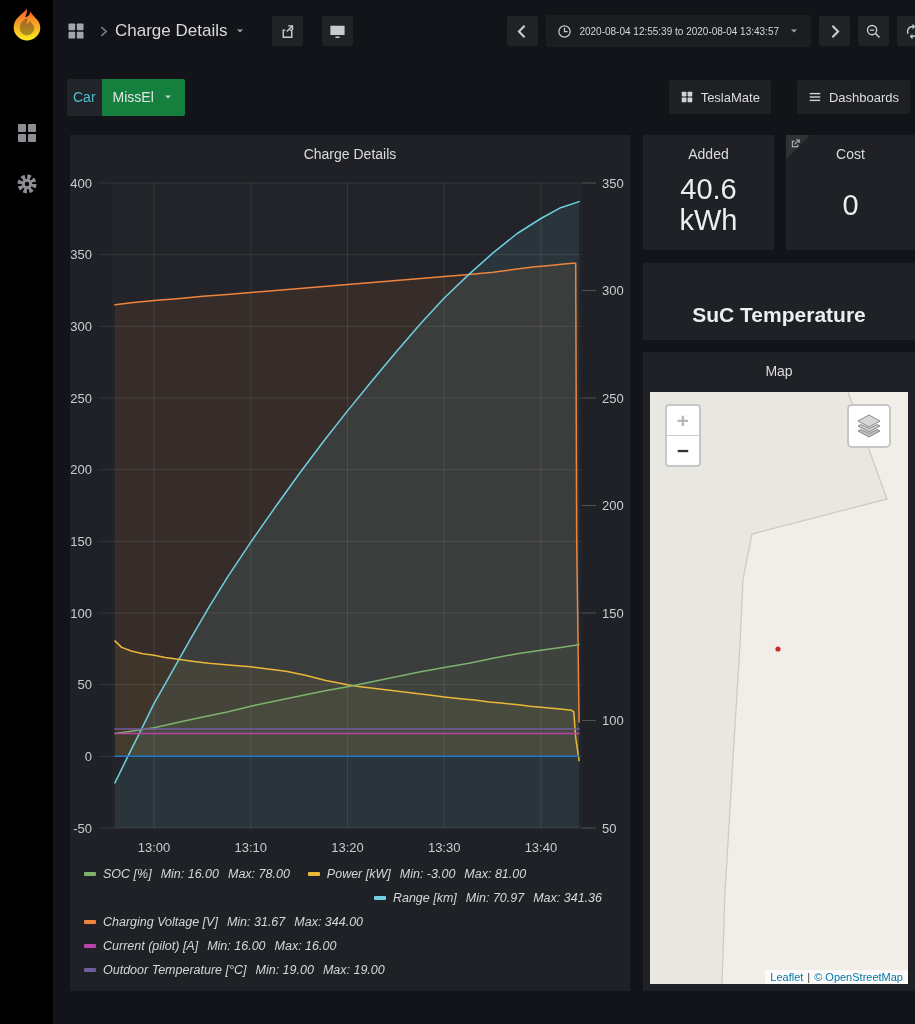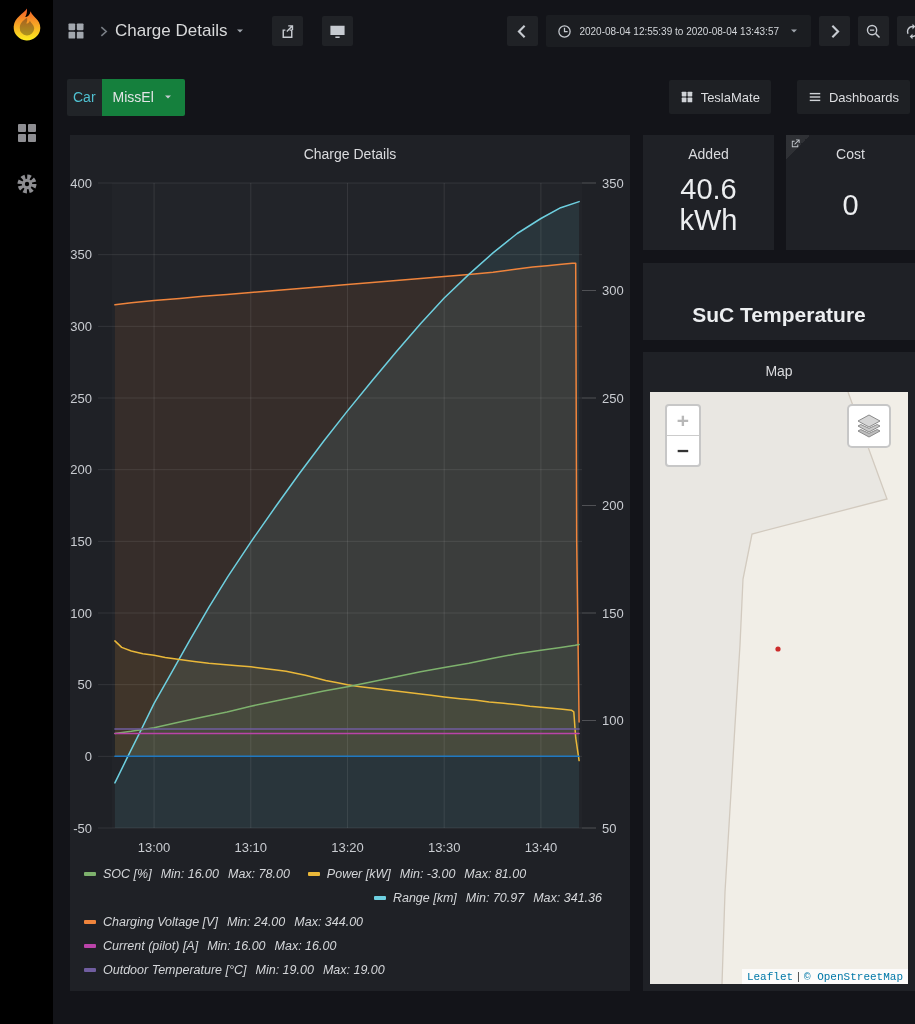--- a/index.html
+++ b/index.html
@@ -76,21 +76,21 @@
   .zbtn{height:29px;display:flex;align-items:center;justify-content:center;font-size:21px;
         font-weight:bold;color:#333;}
   .zbtn.disabled{color:#b8b8b8;}
   .zdiv{height:1px;background:#ccc;}
   .leaflet-layers{position:absolute;right:17px;top:12px;width:44px;height:44px;background:#fff;
                   border:2px solid rgba(0,0,0,.22);border-radius:5px;display:flex;align-items:center;
                   justify-content:center;box-sizing:border-box;}
   .leaflet-layers svg{width:26px;height:26px;}
   .map-attr{position:absolute;right:0;bottom:0;background:rgba(255,255,255,.78);font-size:11px;
             padding:1px 5px;color:#333;white-space:nowrap;}
-  .attr-link{color:#0078A8;font-family:Liberation Mono, monospace;}
+  .attr-link{color:#0078A8;}
   .attr-sep{margin:0 4px;color:#444;}
 </style>
 </head>
 <body>
 
 <div class="sidebar">
   <div class="logo">
     <svg viewBox="0 0 100 100">
       <defs>
         <linearGradient id="gflame" x1="0" y1="1" x2="0" y2="0">
@@ -280,21 +280,21 @@
       <polyline points="44.9,617.9 56.5,594.2 71.0,565.2 84.1,538.3 100.0,510.3 119.4,475.9 138.7,442.6 158.0,411.4 180.8,377.1 206.4,340.5 229.6,308.3 253.8,276.0 277.5,245.9 302.1,215.8 326.3,186.8 350.5,158.8 374.2,133.0 398.9,109.4 423.0,87.9 447.2,68.5 470.9,53.5 490.7,42.7 509.1,36.6" fill="none" stroke="#6ED0E0" stroke-width="1.5" stroke-linejoin="round" stroke-linecap="round"></polyline>
       <polyline points="44.9,475.9 51.7,482.4 61.3,486.0 72.9,488.8 84.1,490.3 95.2,492.4 109.7,494.6 124.2,496.4 138.7,498.2 153.2,499.6 167.7,500.7 180.8,501.8 191.9,503.2 206.4,504.9 216.1,506.3 225.7,508.2 235.4,510.3 245.1,512.8 255.7,515.4 266.4,517.5 277.5,519.7 288.6,521.4 303.1,523.3 317.6,525.1 332.1,526.8 346.6,528.6 361.1,530.3 374.2,531.9 390.1,533.7 404.7,535.1 419.2,536.9 433.7,538.3 448.2,539.7 459.8,541.2 470.9,542.3 482.0,543.3 492.7,544.3 501.4,545.2 503.8,546.9 505.7,572.7 509.1,595.6" fill="none" stroke="#EAB839" stroke-width="1.5" stroke-linejoin="round" stroke-linecap="round"></polyline>
       <polyline points="44.9,568.4 61.3,566.3 84.1,562.7 109.7,556.9 132.9,551.9 157.1,546.9 180.8,541.2 205.4,536.1 229.6,531.1 253.8,526.1 277.5,521.8 302.1,516.8 326.3,511.8 350.5,506.8 374.2,502.5 398.9,498.2 423.0,493.2 447.2,488.8 470.9,485.3 490.7,482.4 505.2,480.3 509.1,479.5" fill="none" stroke="#7EB26D" stroke-width="1.5" stroke-linejoin="round" stroke-linecap="round"></polyline>
       <polyline points="44.9,591.3 509.1,591.3" fill="none" stroke="#1F78C1" stroke-width="1.5" stroke-linejoin="round" stroke-linecap="round"></polyline>
       <polyline points="44.9,564.1 509.1,564.1" fill="none" stroke="#705DA0" stroke-width="1.5" stroke-linejoin="round" stroke-linecap="round"></polyline>
       <polyline points="44.9,568.4 509.1,568.4" fill="none" stroke="#BA43A9" stroke-width="1.5" stroke-linejoin="round" stroke-linecap="round"></polyline>
     </svg>
   <div id="chart-legend">
       <div class="lg-row" style="text-align: left;"><span class="lg-item"><span class="lg-mark" style="background: rgb(126, 178, 109);"></span><span class="lg-name">SOC [%]</span><span class="lg-min">Min: 16.00</span><span>Max: 78.00</span></span><span class="lg-item"><span class="lg-mark" style="background: rgb(234, 184, 57);"></span><span class="lg-name">Power [kW]</span><span class="lg-min">Min: -3.00</span><span>Max: 81.00</span></span></div>
       <div class="lg-row" style="text-align: right;"><span class="lg-item"><span class="lg-mark" style="background: rgb(110, 208, 224);"></span><span class="lg-name">Range [km]</span><span class="lg-min">Min: 70.97</span><span>Max: 341.36</span></span></div>
-      <div class="lg-row" style="text-align: left;"><span class="lg-item"><span class="lg-mark" style="background: rgb(239, 132, 60);"></span><span class="lg-name">Charging Voltage [V]</span><span class="lg-min">Min: 24.00</span><span>Max: 344.00</span></span></div>
+      <div class="lg-row" style="text-align: left;"><span class="lg-item"><span class="lg-mark" style="background: rgb(239, 132, 60);"></span><span class="lg-name">Charging Voltage [V]</span><span class="lg-min">Min: 31.67</span><span>Max: 344.00</span></span></div>
       <div class="lg-row" style="text-align: left;"><span class="lg-item"><span class="lg-mark" style="background: rgb(186, 67, 169);"></span><span class="lg-name">Current (pilot) [A]</span><span class="lg-min">Min: 16.00</span><span>Max: 16.00</span></span></div>
       <div class="lg-row" style="text-align: left;"><span class="lg-item"><span class="lg-mark" style="background: rgb(112, 93, 160);"></span><span class="lg-name">Outdoor Temperature [°C]</span><span class="lg-min">Min: 19.00</span><span>Max: 19.00</span></span></div>
     </div>
 </div>
 
 <div class="panel" id="panel-added">
   <div class="panel-title">Added</div>
   <div class="stat-value" id="added-value">
     <span>40.6</span>
     <span>kWh</span>

